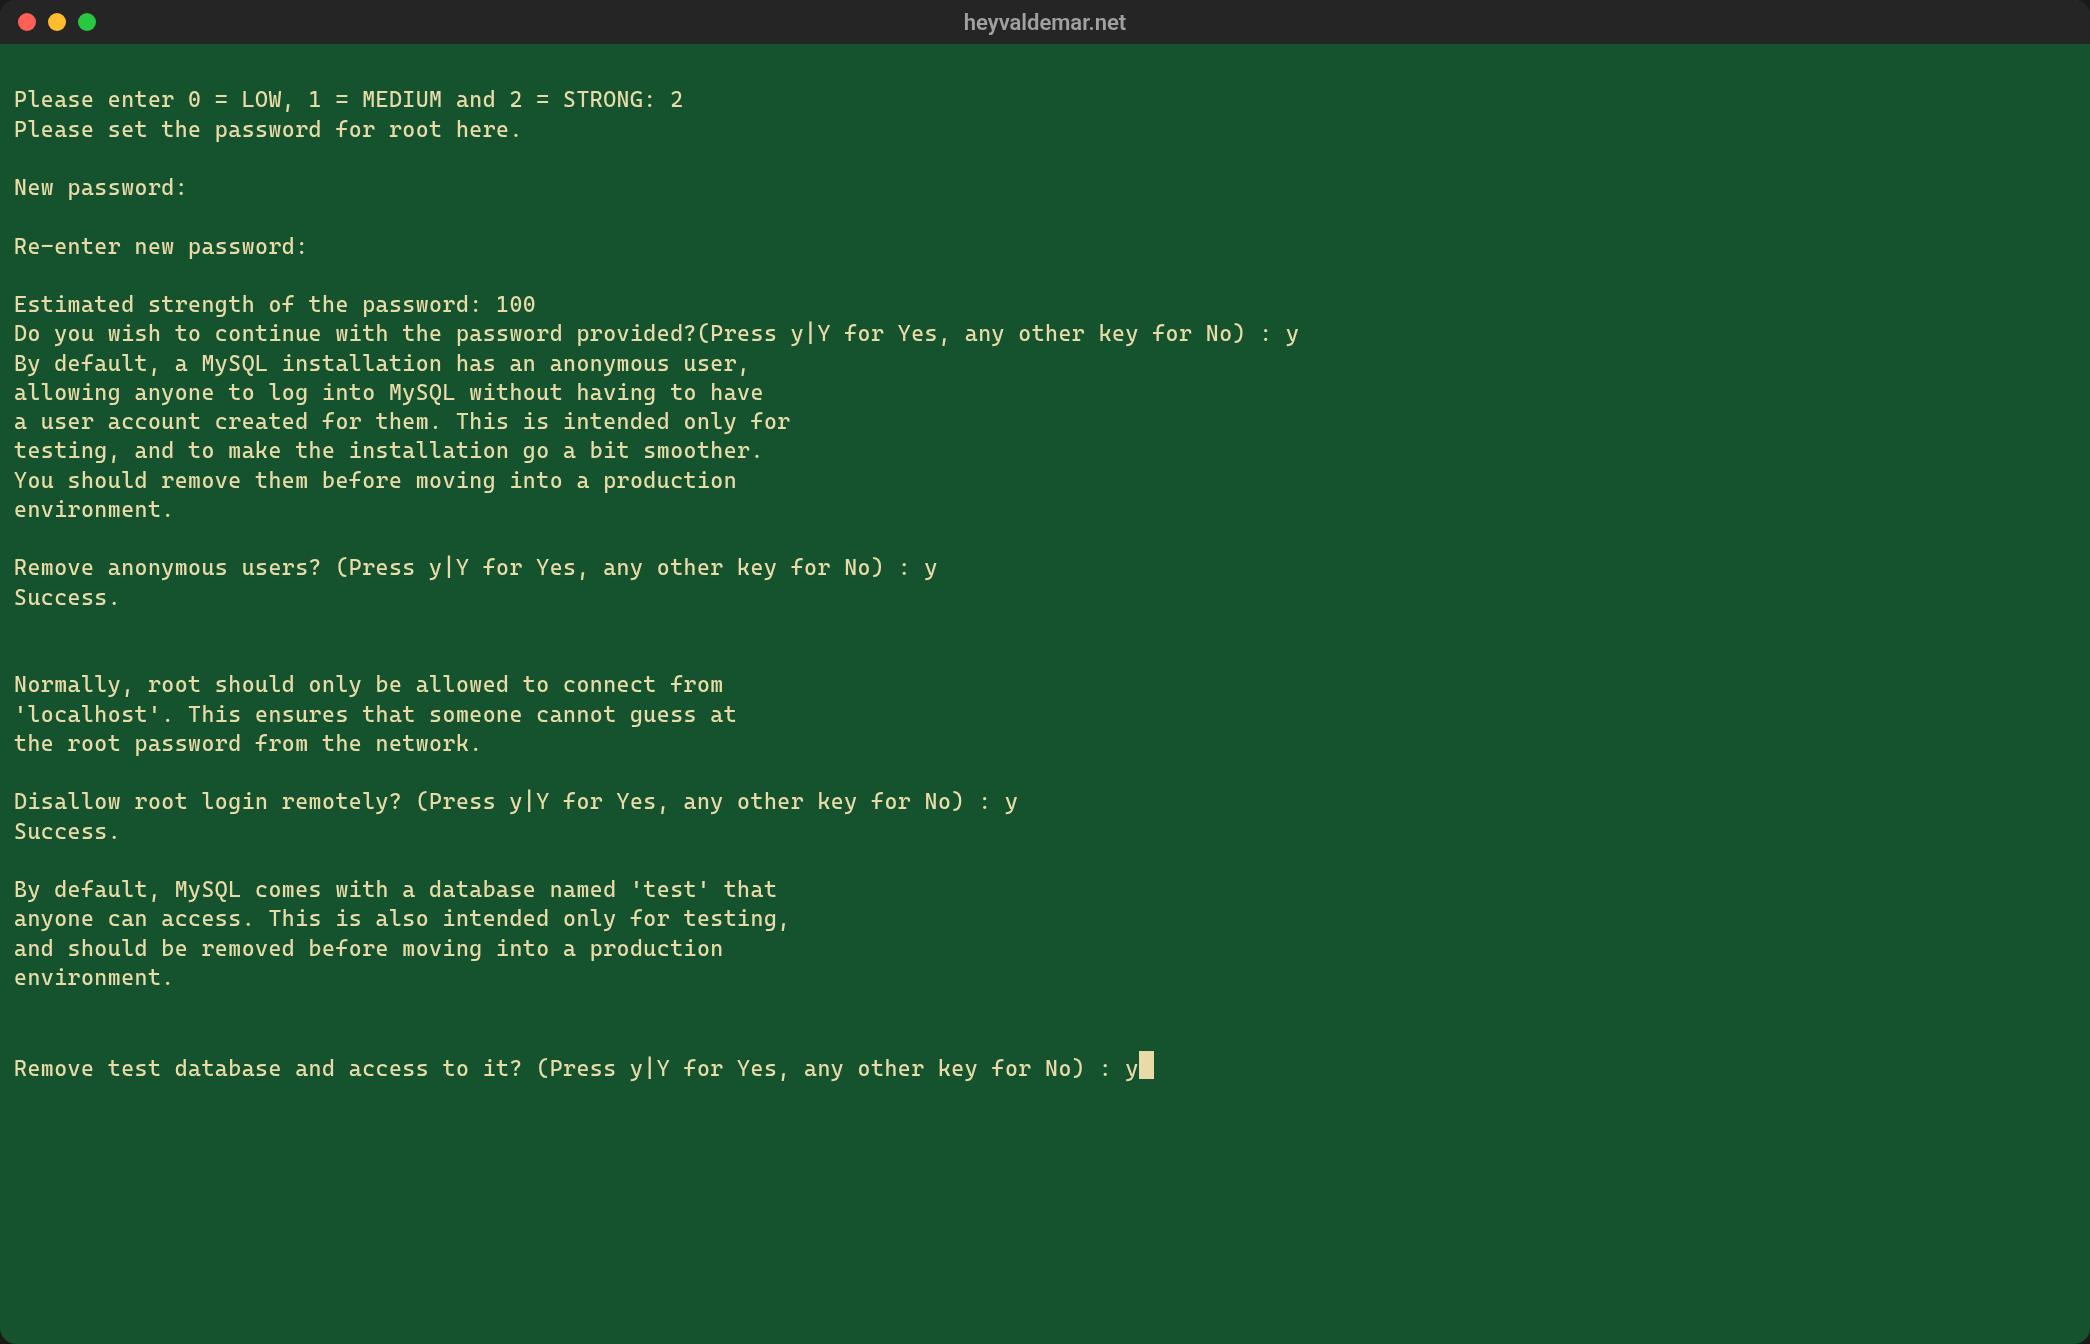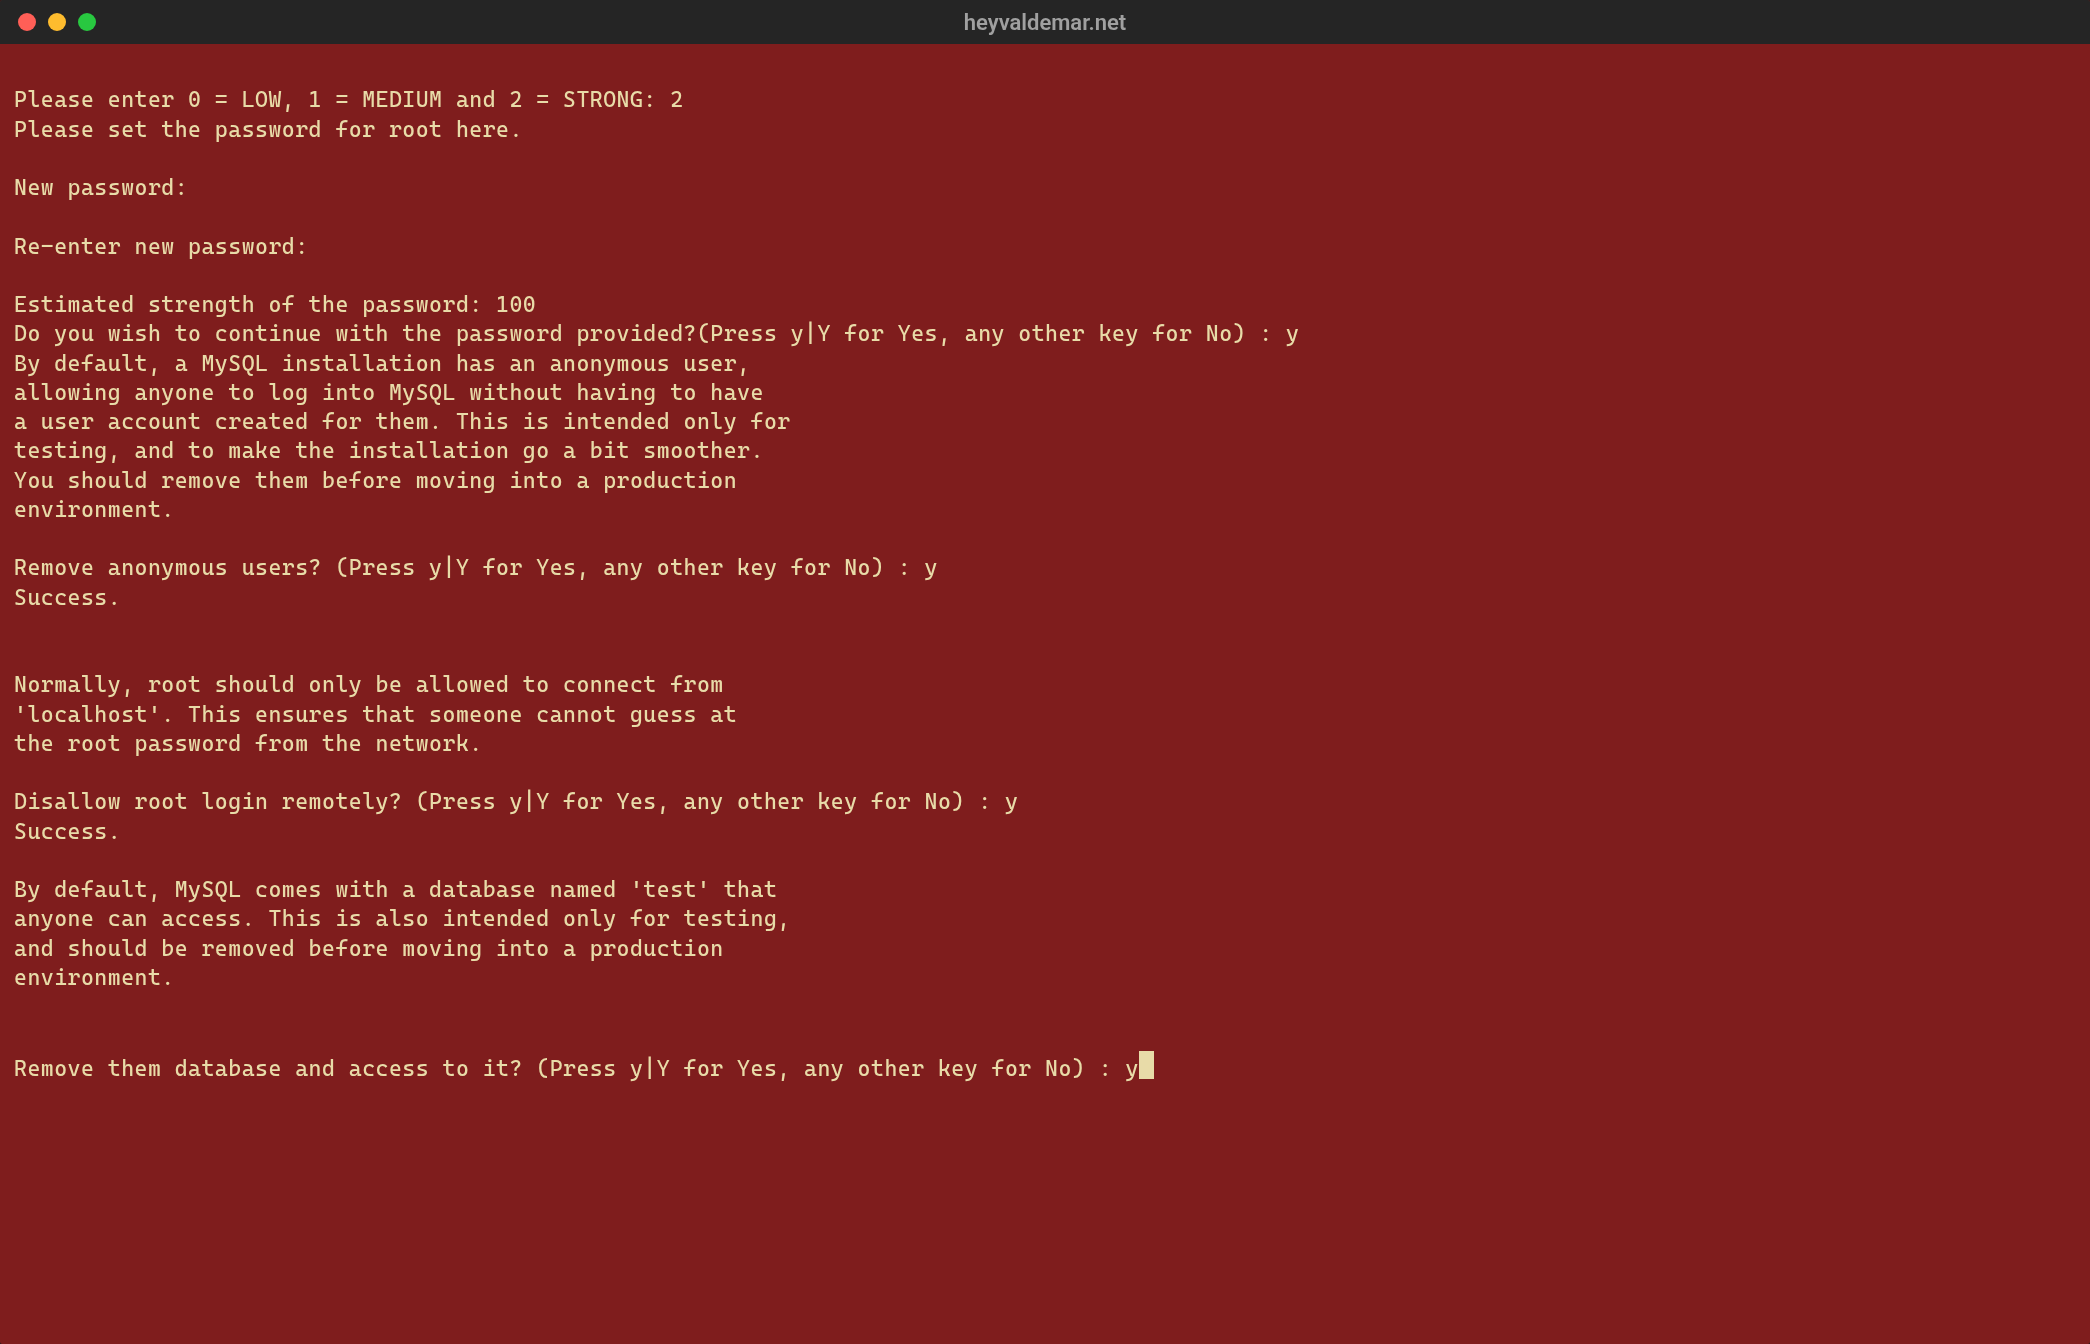--- a/index.html
+++ b/index.html
@@ -13,22 +13,22 @@
       display: flex;
       justify-content: center;
       align-items: flex-start;
       min-height: 100vh;
       font-family: "SF Mono", Monaco, "Cascadia Code", "Roboto Mono", Consolas, "Courier New", monospace;
     }
 
     .terminal-window {
       width: 2090px;
       height: 1344px;
-      background: #7f1d1d;
-      border-radius: 2px;
+      background: #14532d;
+      border-radius: 16px;
       overflow: hidden;
       position: relative;
     }
 
     .title-bar {
       height: 44px;
       background: #252525;
       display: flex;
       align-items: center;
       padding: 0 18px;
@@ -125,14 +125,14 @@
 
 Disallow root login remotely? (Press y|Y for Yes, any other key for No) : y
 Success.
 
 By default, MySQL comes with a database named 'test' that
 anyone can access. This is also intended only for testing,
 and should be removed before moving into a production
 environment.
 
 
-</span><span>Remove them database and access to it? (Press y|Y for Yes, any other key for No) : y</span><span class="cursor"></span></div>
+</span><span>Remove test database and access to it? (Press y|Y for Yes, any other key for No) : y</span><span class="cursor"></span></div>
 </div>
 
 </body></html>

